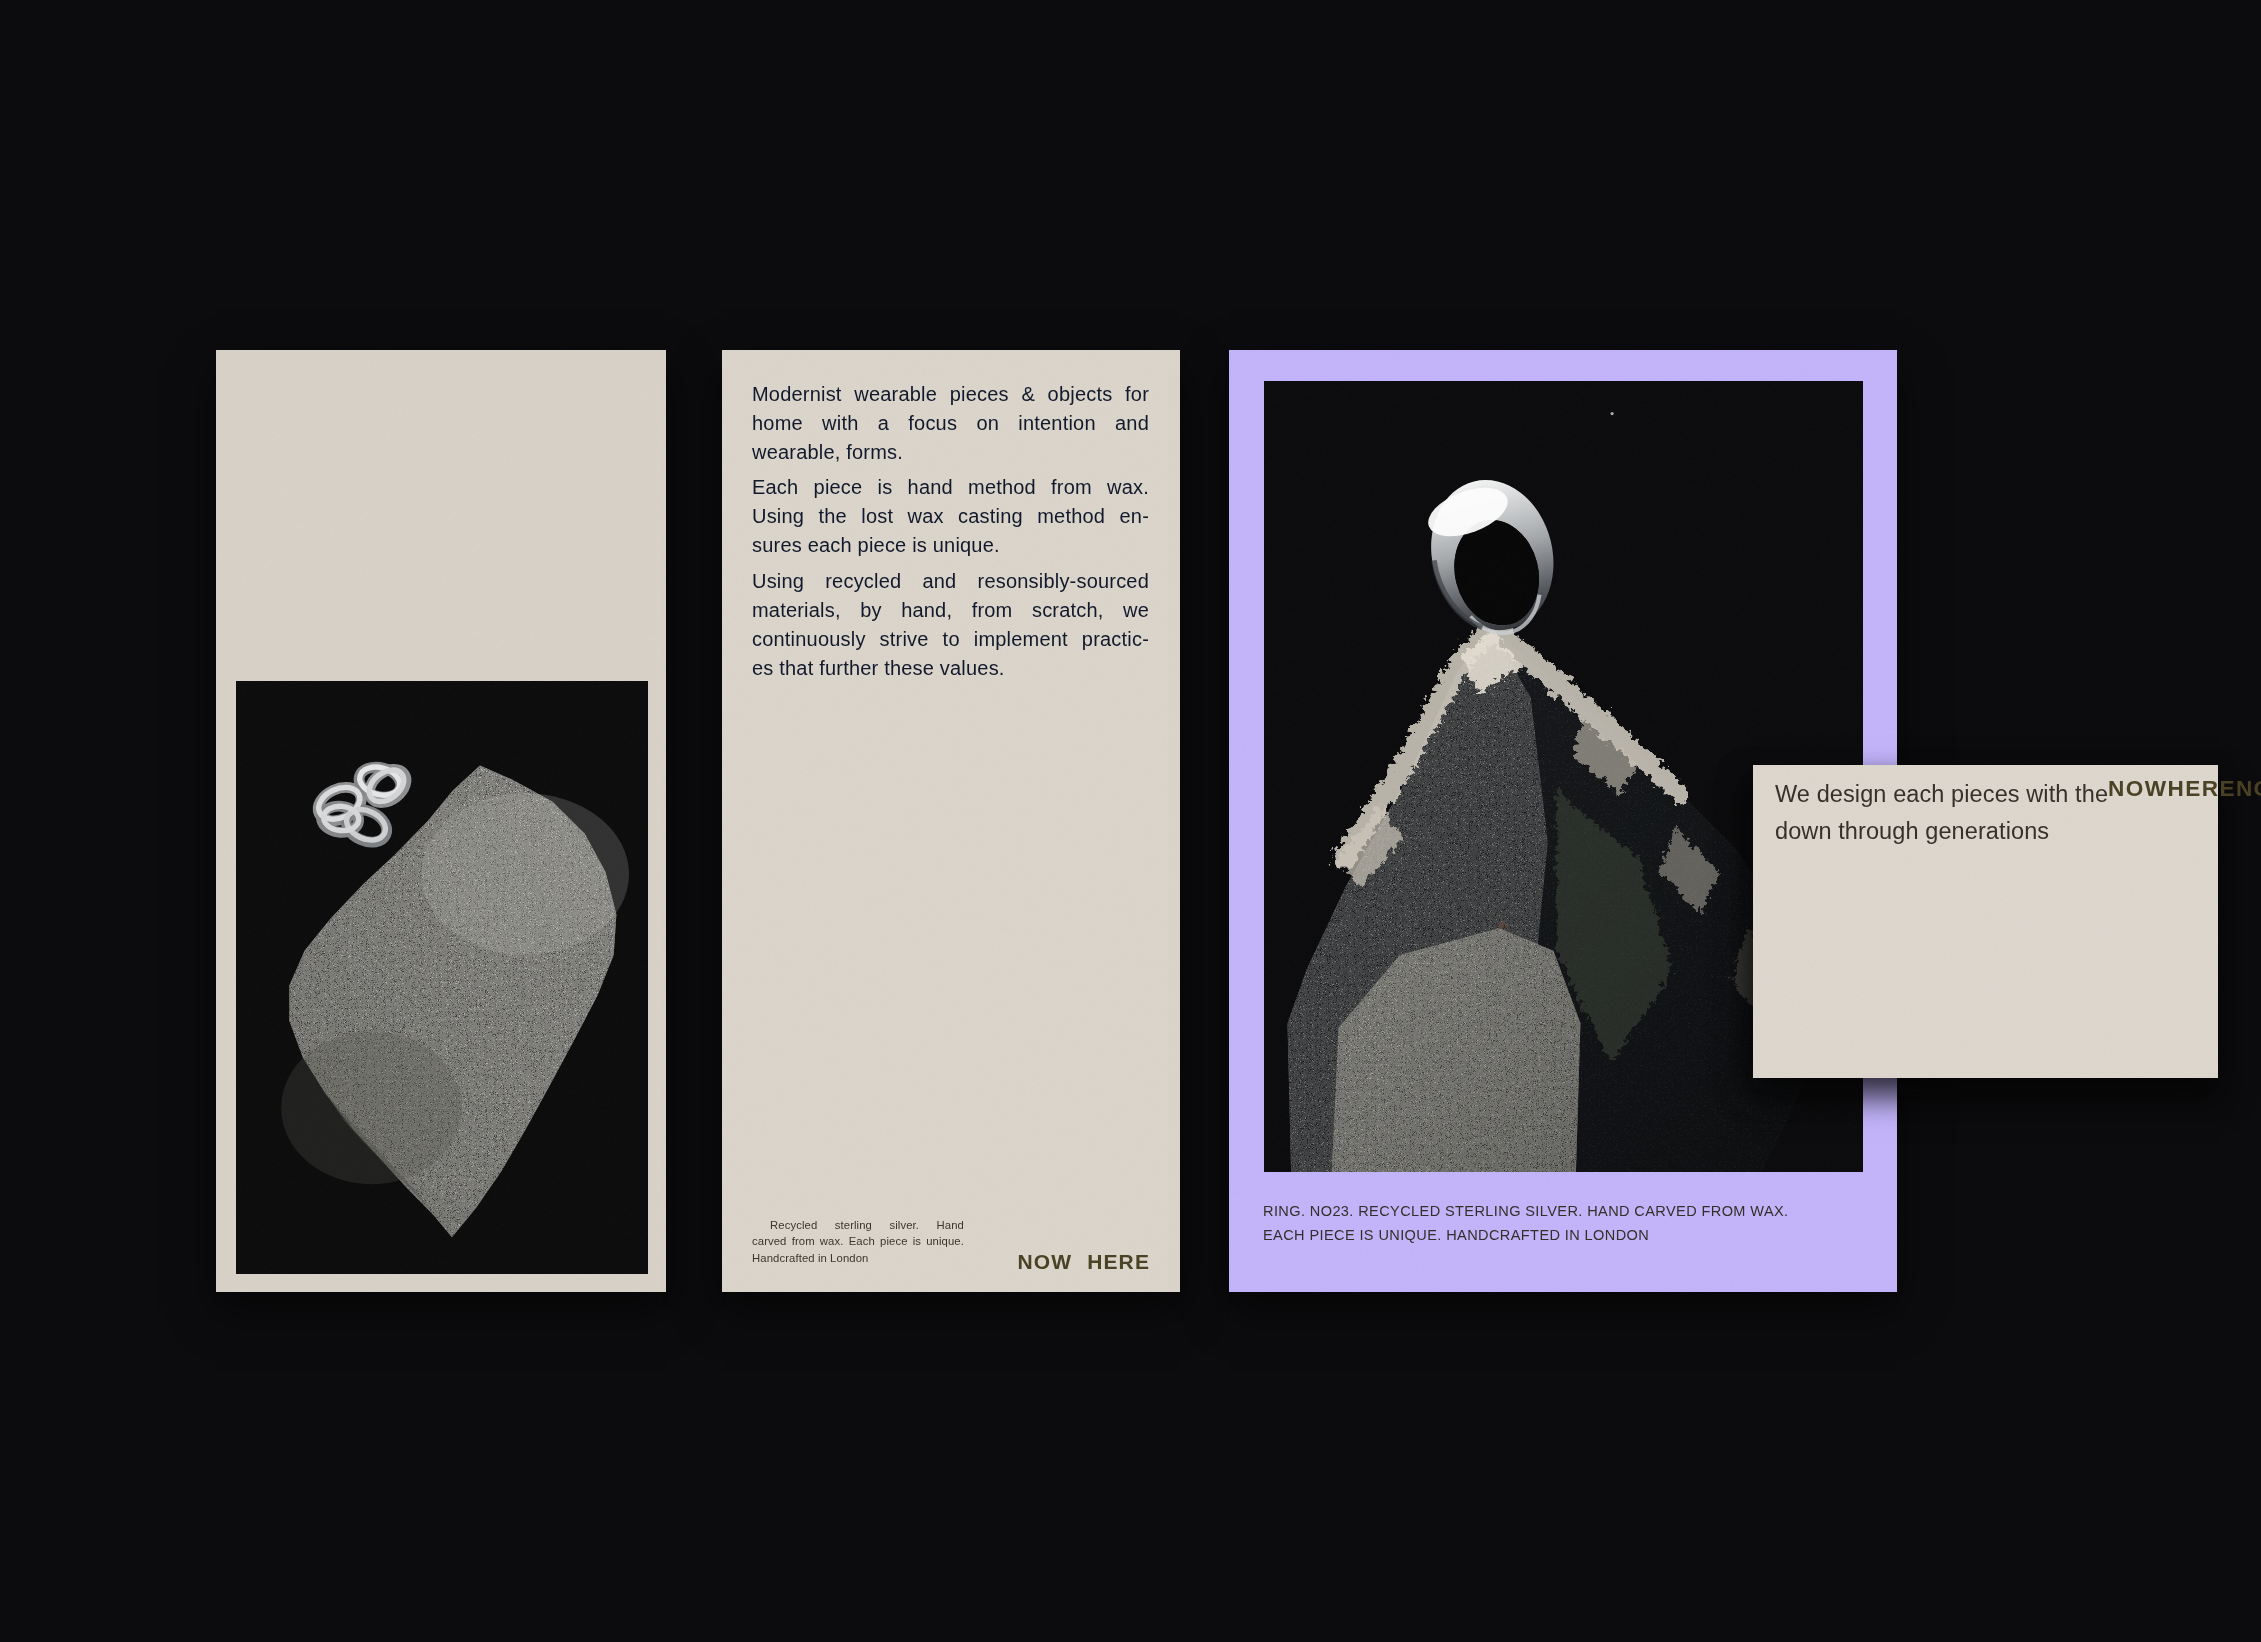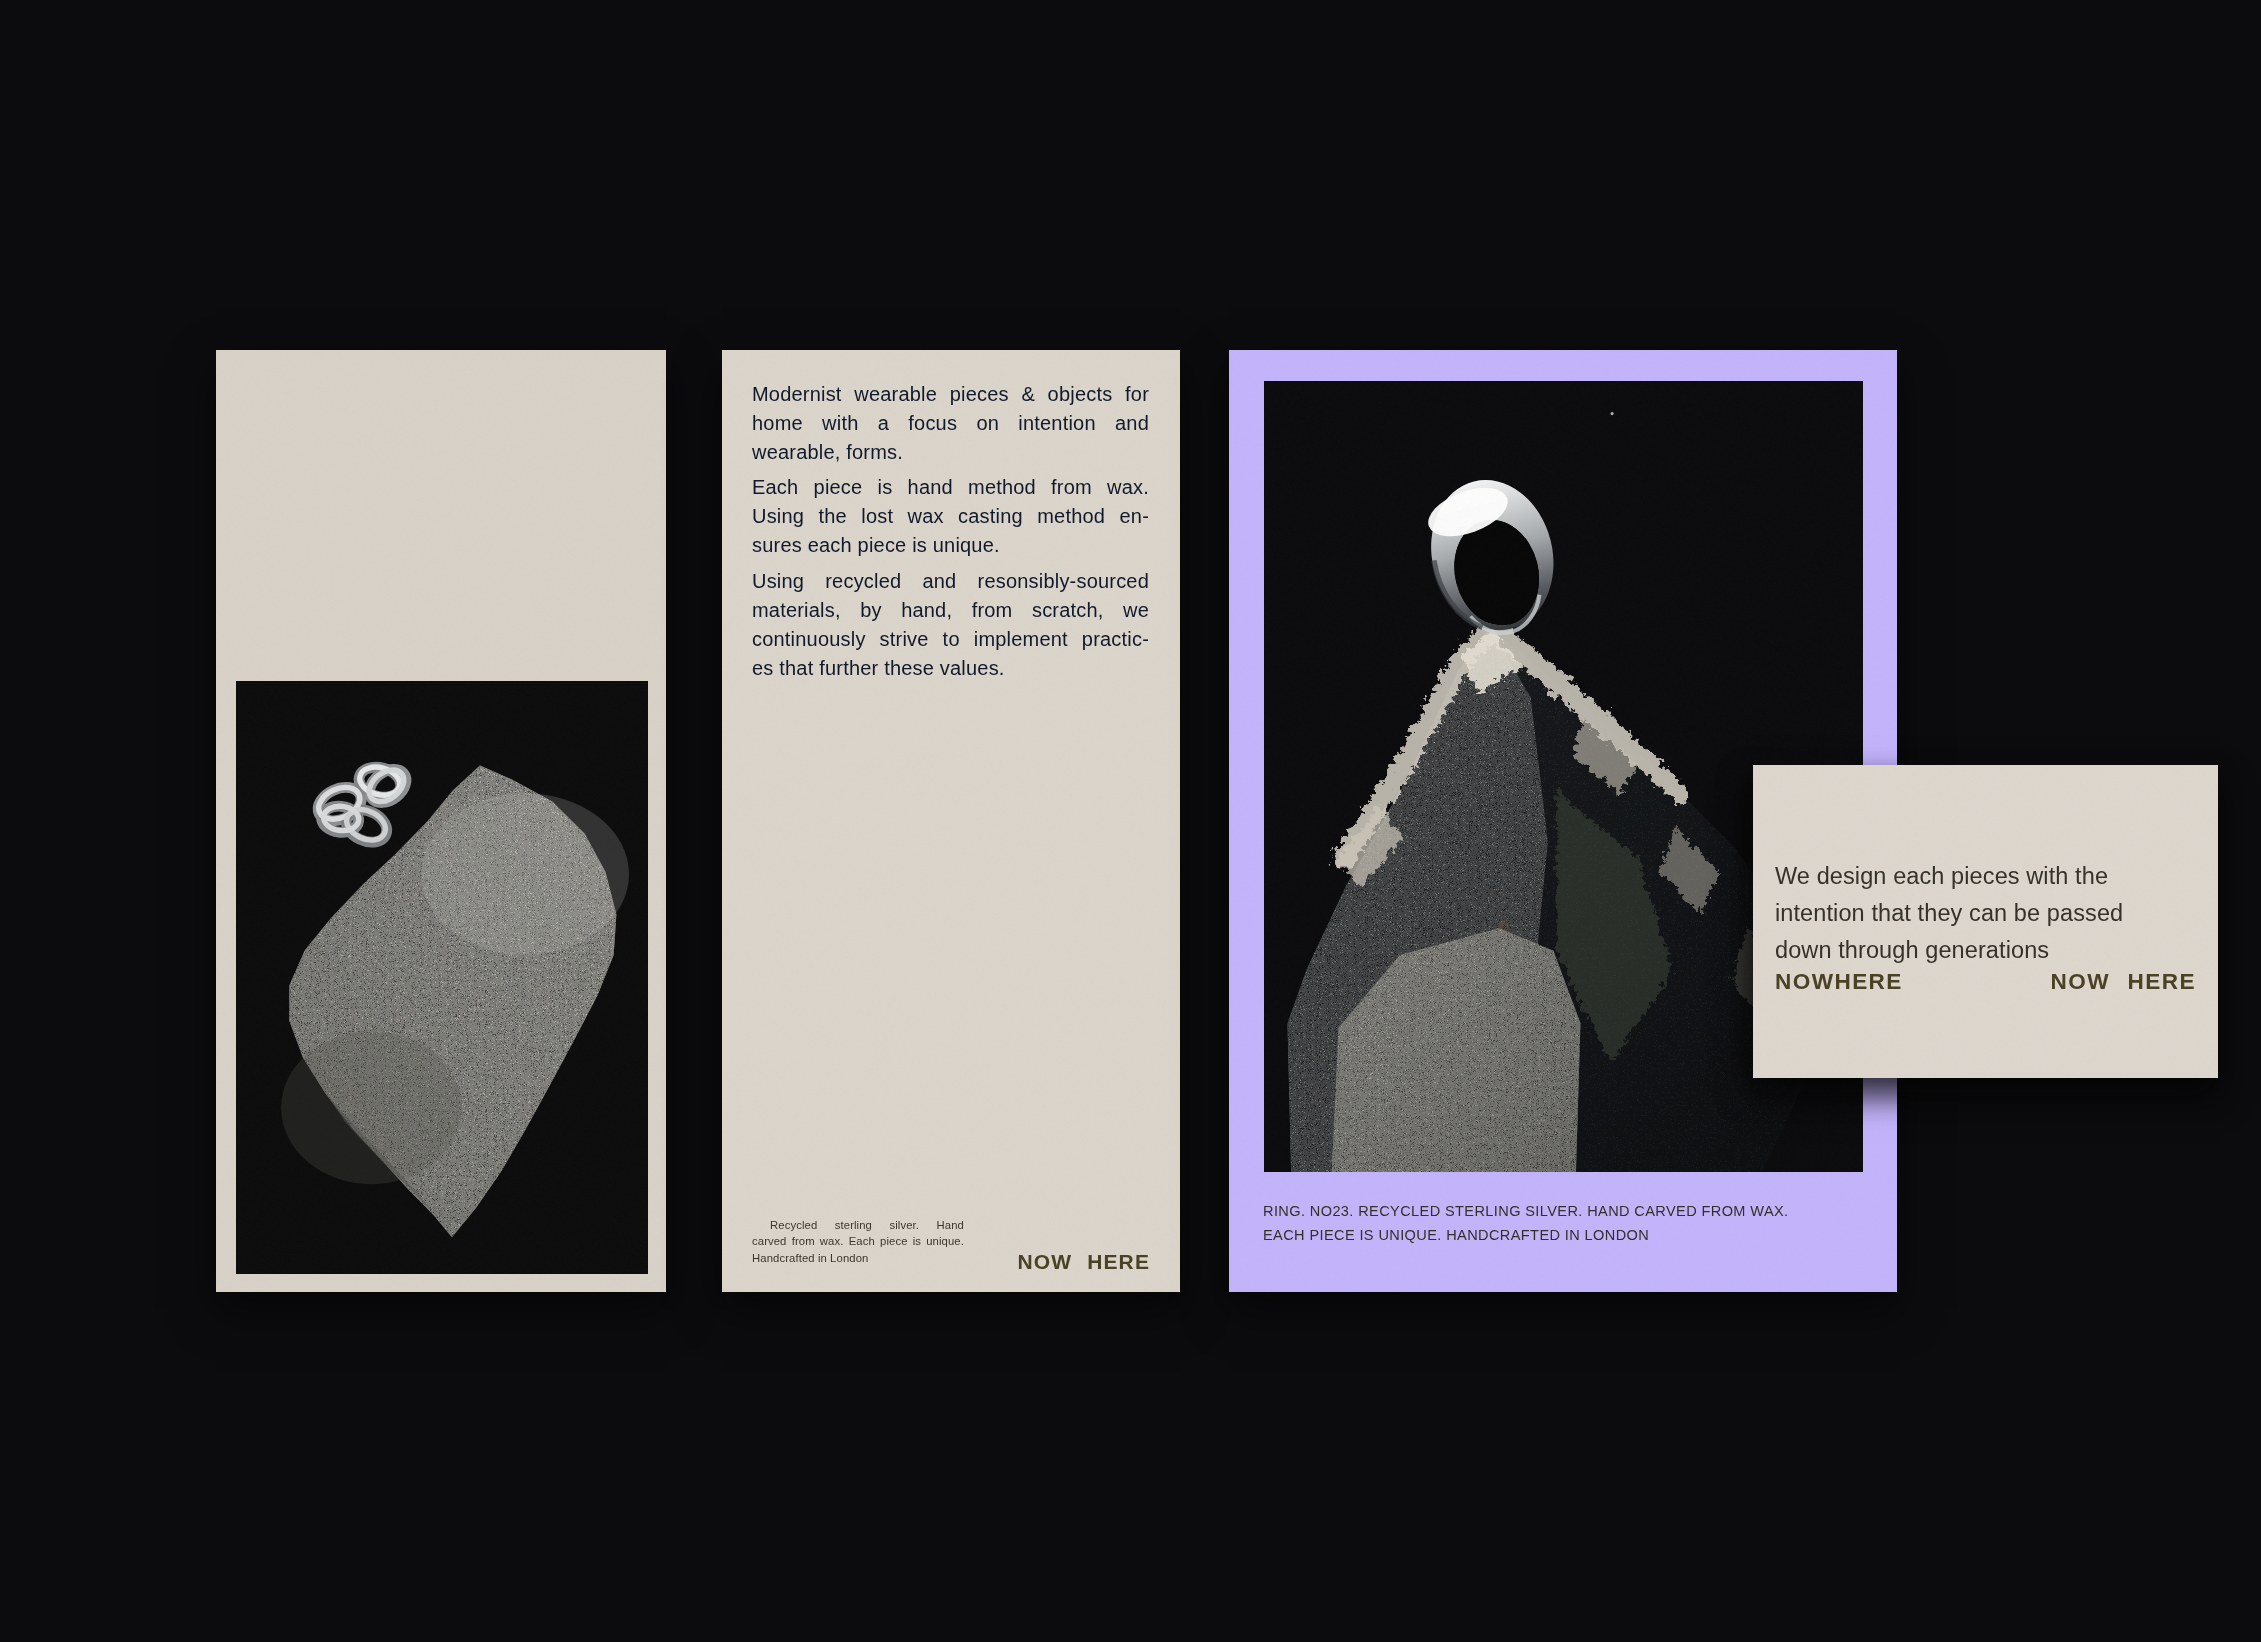--- a/index.html
+++ b/index.html
@@ -36,22 +36,22 @@
   
   .card-right{left:1229px;top:350px;width:668px;height:942px;background:#c4b5fd;}
   .photo-frame-right{position:absolute;left:35px;top:31px;width:599px;height:791px;background:#0a0a0c;}
   .photo-frame-right svg{display:block;width:100%;height:100%;}
   .caption{position:absolute;left:34px;top:849px;color:#312e27;font-size:15px;line-height:23.5px;
            letter-spacing:0.4px;white-space:nowrap;transform:scaleX(.97);transform-origin:0 0;}
 
   
   .card-overlay{left:1753px;top:765px;width:465px;height:313px;background:#ded8cf;
                 box-shadow:-8.1px 13.6px 27px rgba(4,4,4,.5), 0 18px 32px rgba(4,4,4,.55);
-                display:flex;flex-direction:column;justify-content:center;box-sizing:border-box;
-                padding:30px 22px 20px 22px;}
+                display:flex;flex-direction:row;justify-content:space-between;box-sizing:border-box;
+                padding:11px 22px 20px 22px;}
   .quote{color:#343028;font-size:23.5px;line-height:37px;letter-spacing:0.1px;white-space:nowrap;}
   .brand-row{display:flex;justify-content:space-between;align-items:baseline;
              color:#4a4124;font-weight:bold;font-size:22.6px;letter-spacing:1.4px;white-space:nowrap;}
   .brand-row .br-right{word-spacing:10px;}
 </style>
 </head>
 <body>
 
 <div class="canvas">
 
@@ -212,21 +212,20 @@
       <div>EACH PIECE IS UNIQUE. HANDCRAFTED IN LONDON</div>
     </div>
     <svg class="grain" viewBox="0 0 1478 2082" width="668" height="942">
         <rect width="100%" height="100%" filter="url(#grainF)"></rect>
       </svg>
   </section>
 
   <aside class="card card-overlay">
     <div class="quote">
       <div>We design each pieces with the</div>
-      <div>intention that they can be passed</div>
       <div>down through generations</div>
     </div>
     <div class="brand-row">
       <span class="br-left">NOWHERE</span>
       <span class="br-right">NOW HERE</span>
     </div>
     <svg class="grain" viewBox="0 0 1029 693" width="465" height="313">
         <rect width="100%" height="100%" filter="url(#grainF)"></rect>
       </svg>
   </aside>

